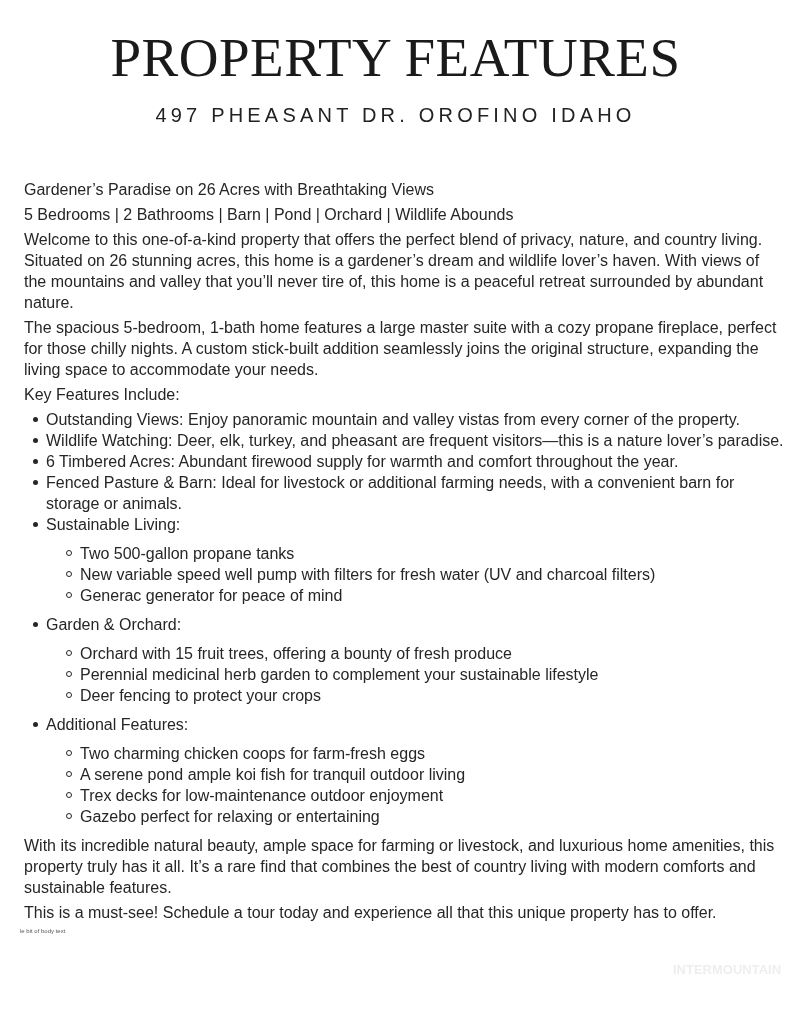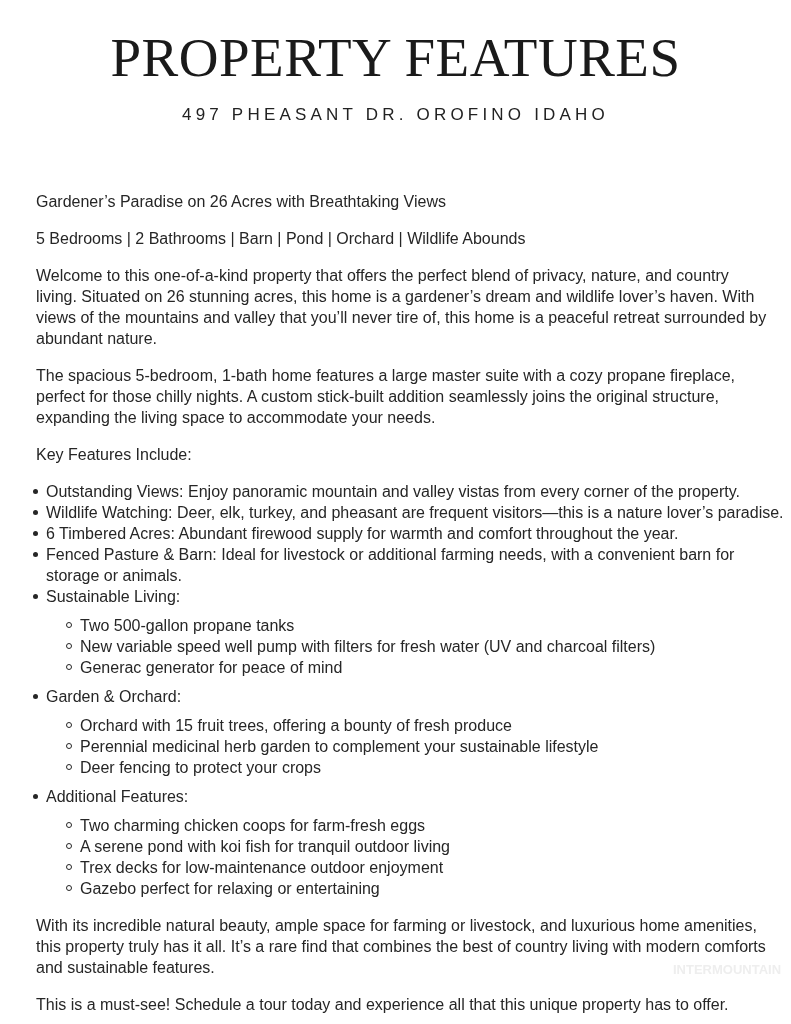--- a/index.html
+++ b/index.html
@@ -28,37 +28,37 @@
       margin: 0;
       line-height: 64px;
     }
     .subtitle {
       position: absolute;
       left: 0;
       top: 104px;
       width: 791px;
       text-align: center;
       font-family: "Liberation Sans", "DejaVu Sans", sans-serif;
-      font-size: 17px;
+      font-size: 20px;
       letter-spacing: 4.2px;
       color: #222222;
       line-height: 22px;
     }
     .body {
       position: absolute;
       left: 20px;
       top: 175px;
       width: 765px;
       font-family: "Liberation Sans", "DejaVu Sans", sans-serif;
       font-size: 16px;
       line-height: 21px;
       color: #262626;
     }
     .body p {
-      margin: 16px;
+      margin: 4px;
     }
     ul.bullets {
       margin: 0;
       padding: 0 0 0 26px;
       list-style: none;
     }
     ul.bullets > li {
       position: relative;
       padding-left: 0;
     }
@@ -156,21 +156,21 @@
         <li><span class="ring"></span><span>Orchard with 15 fruit trees, offering a bounty of fresh produce</span></li>
         <li><span class="ring"></span><span>Perennial medicinal herb garden to complement your sustainable lifestyle</span></li>
         <li><span class="ring"></span><span>Deer fencing to protect your crops</span></li>
       </ul>
     </li>
     <li>
       <span class="dot"></span>
       <span class="item-text">Additional Features:</span>
       <ul class="sub">
         <li><span class="ring"></span><span>Two charming chicken coops for farm-fresh eggs</span></li>
-        <li><span class="ring"></span><span>A serene pond with koi fish for tranquil outdoor living</span></li>
+        <li><span class="ring"></span><span>A serene pond ample koi fish for tranquil outdoor living</span></li>
         <li><span class="ring"></span><span>Trex decks for low-maintenance outdoor enjoyment</span></li>
         <li><span class="ring"></span><span>Gazebo perfect for relaxing or entertaining</span></li>
       </ul>
     </li>
   </ul>
 
   <p>With its incredible natural beauty, ample space for farming or livestock, and luxurious home amenities, this property truly has it all. It’s a rare find that combines the best of country living with modern comforts and sustainable features.</p>
   <p>This is a must-see! Schedule a tour today and experience all that this unique property has to offer.</p>
   <div class="tiny">le bit of body text</div>
 </div>

